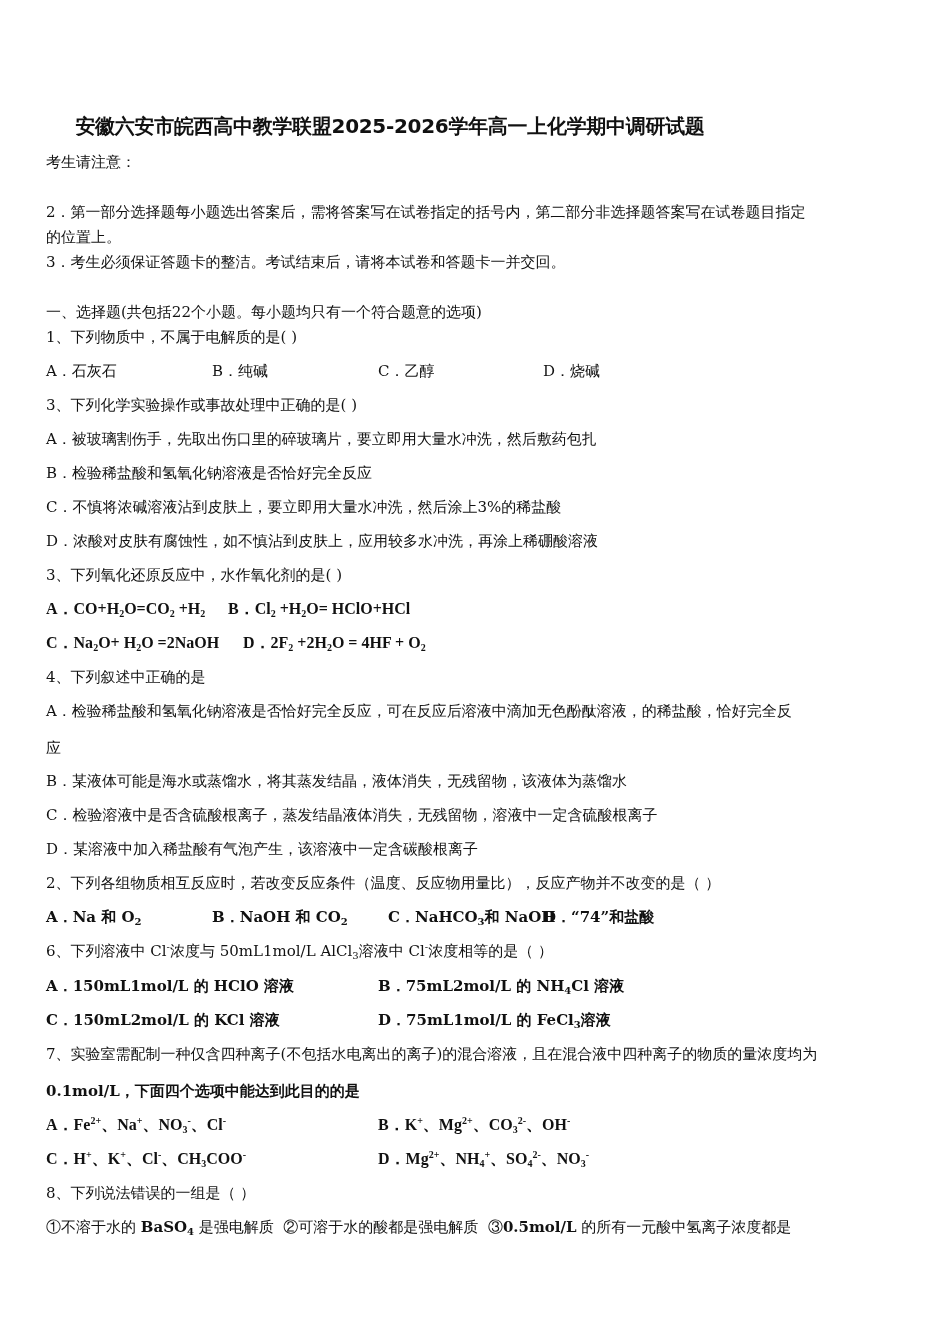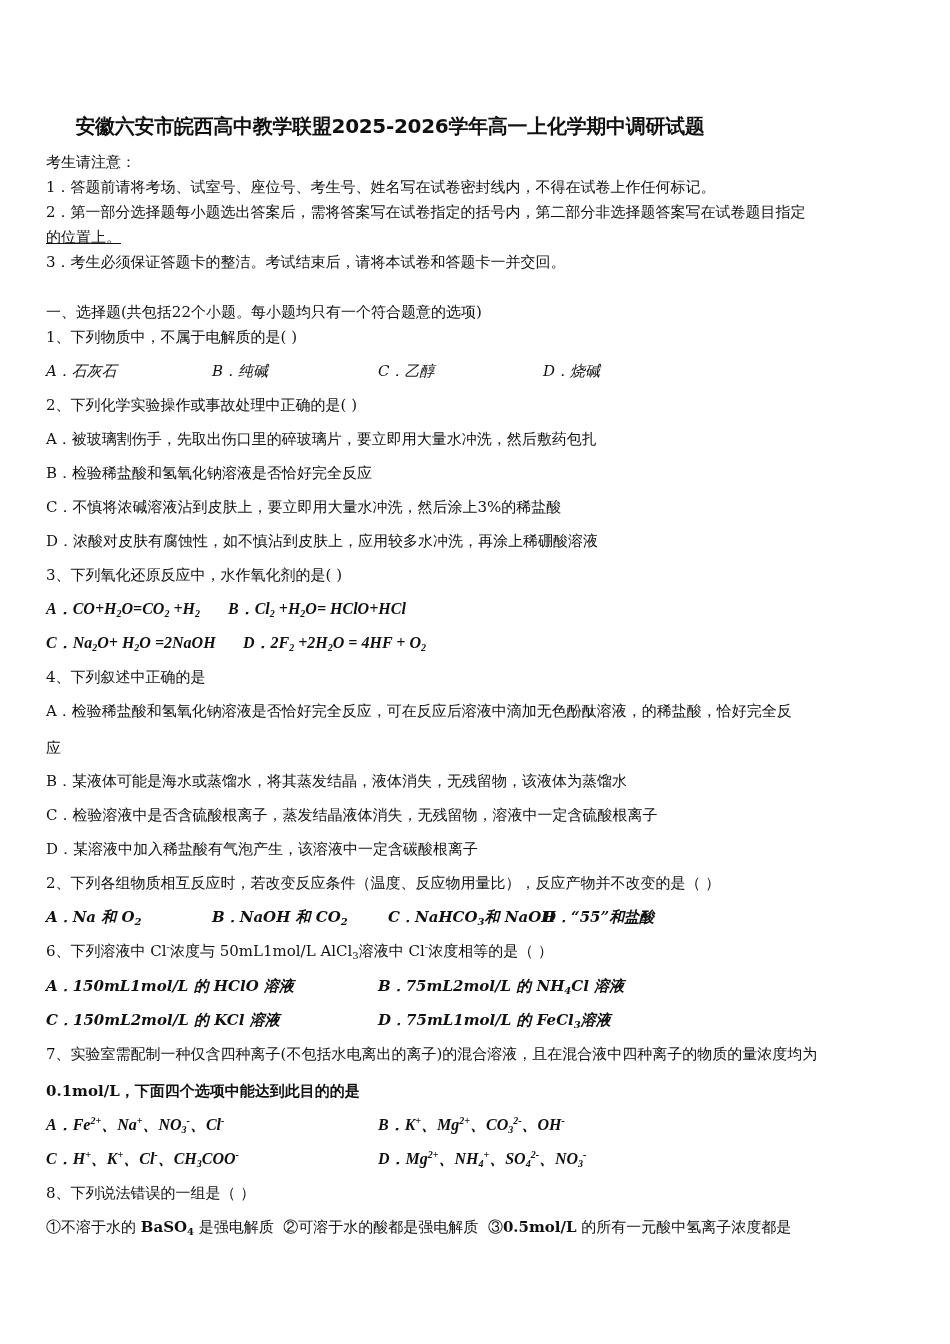--- a/index.html
+++ b/index.html
@@ -14,46 +14,45 @@
     font-size: 15px; line-height: 20px;
   }
   .title {
     position: absolute; left: 0; width: 780px; top: 113px; text-align: center;
     font-family: "DejaVu Sans", "Liberation Sans", sans-serif;
     font-weight: bold; font-size: 20px; letter-spacing: -0.3px;
   }
   .b { font-weight: bold; }
   .sub { font-size: 10px; vertical-align: -3px; line-height: 0; }
   .sup { font-size: 10px; vertical-align: 6px; line-height: 0; }
-  .u { text-decoration: underline; }
-  .opt { position: absolute; white-space: nowrap; font-size: 15px; line-height: 20px; font-style: italic; }
+  .u { }
+  .opt { position: absolute; white-space: nowrap; font-size: 15px; line-height: 20px; }
   .chem { font-family: "Liberation Serif", serif; font-weight: bold; font-size: 16px; }
 </style>
 </head>
 <body>
 
 <div class="page">
 
   <div class="title">安徽六安市皖西高中教学联盟2025-2026学年高一上化学期中调研试题</div>
 
   <div class="line" style="top:152px">考生请注意：</div>
-  <div class="line" style="top:177px">1．答题前请将考场、试室号、座位号、考生号、姓名写在试卷密封线内，不得在试卷上作任何标记。</div>
   <div class="line" style="top:202px">2．第一部分选择题每小题选出答案后，需将答案写在试卷指定的括号内，第二部分非选择题答案写在试卷题目指定</div>
   <div class="line" style="top:227px"><span class="u">的位置上。</span></div>
   <div class="line" style="top:252px">3．考生必须保证答题卡的整洁。考试结束后，请将本试卷和答题卡一并交回。</div>
 
   <div class="line" style="top:302px">一、选择题(共包括22个小题。每小题均只有一个符合题意的选项)</div>
 
   <div class="line" style="top:327px">1、下列物质中，不属于电解质的是(   )</div>
   <div class="opt" style="left:46px;top:361px">A．石灰石</div>
   <div class="opt" style="left:212px;top:361px">B．纯碱</div>
   <div class="opt" style="left:378px;top:361px">C．乙醇</div>
   <div class="opt" style="left:543px;top:361px">D．烧碱</div>
 
-  <div class="line" style="top:395px">2、下列化学实验操作或事故处理中正确的是(        )</div>
+  <div class="line" style="top:395px">3、下列化学实验操作或事故处理中正确的是(        )</div>
   <div class="line" style="top:429px">A．被玻璃割伤手，先取出伤口里的碎玻璃片，要立即用大量水冲洗，然后敷药包扎</div>
   <div class="line" style="top:463px">B．检验稀盐酸和氢氧化钠溶液是否恰好完全反应</div>
   <div class="line" style="top:497px">C．不慎将浓碱溶液沾到皮肤上，要立即用大量水冲洗，然后涂上3%的稀盐酸</div>
   <div class="line" style="top:531px">D．浓酸对皮肤有腐蚀性，如不慎沾到皮肤上，应用较多水冲洗，再涂上稀硼酸溶液</div>
 
   <div class="line" style="top:565px">3、下列氧化还原反应中，水作氧化剂的是(    )</div>
   <div class="opt chem" style="left:46px;top:599px">
     <span>A．</span>CO+H<span class="sub">2</span>O=CO<span class="sub">2</span> +H<span class="sub">2</span>
   </div>
   <div class="opt chem" style="left:228px;top:599px">
@@ -77,21 +76,21 @@
   <div class="opt" style="left:46px;top:907px">
     <span class="b">A．</span><span class="b">Na 和 O<span class="sub">2</span></span>
   </div>
   <div class="opt" style="left:212px;top:907px">
     <span class="b">B．</span><span class="b">NaOH 和 CO<span class="sub">2</span></span>
   </div>
   <div class="opt" style="left:388px;top:907px">
     <span class="b">C．</span><span class="b">NaHCO<span class="sub">3</span>和 NaOH</span>
   </div>
   <div class="opt" style="left:543px;top:907px">
-    <span class="b">D．</span><span class="b">“55”和盐酸</span>
+    <span class="b">D．</span><span class="b">“74”和盐酸</span>
   </div>
 
   <div class="line" style="top:941px">
     <span>6、下列溶液中 Cl</span><span class="sup">-</span><span>浓度与 50mL1mol/L AlCl</span><span class="sub">3</span><span>溶液中 Cl</span><span class="sup">-</span><span>浓度相等的是（        ）</span>
   </div>
   <div class="opt b" style="left:46px;top:976px">
     <span>A．</span><span>150mL1mol/L 的 HClO 溶液</span>
   </div>
   <div class="opt b" style="left:378px;top:976px">
     <span>B．</span>75mL2mol/L 的 NH<span class="sub">4</span>Cl 溶液

